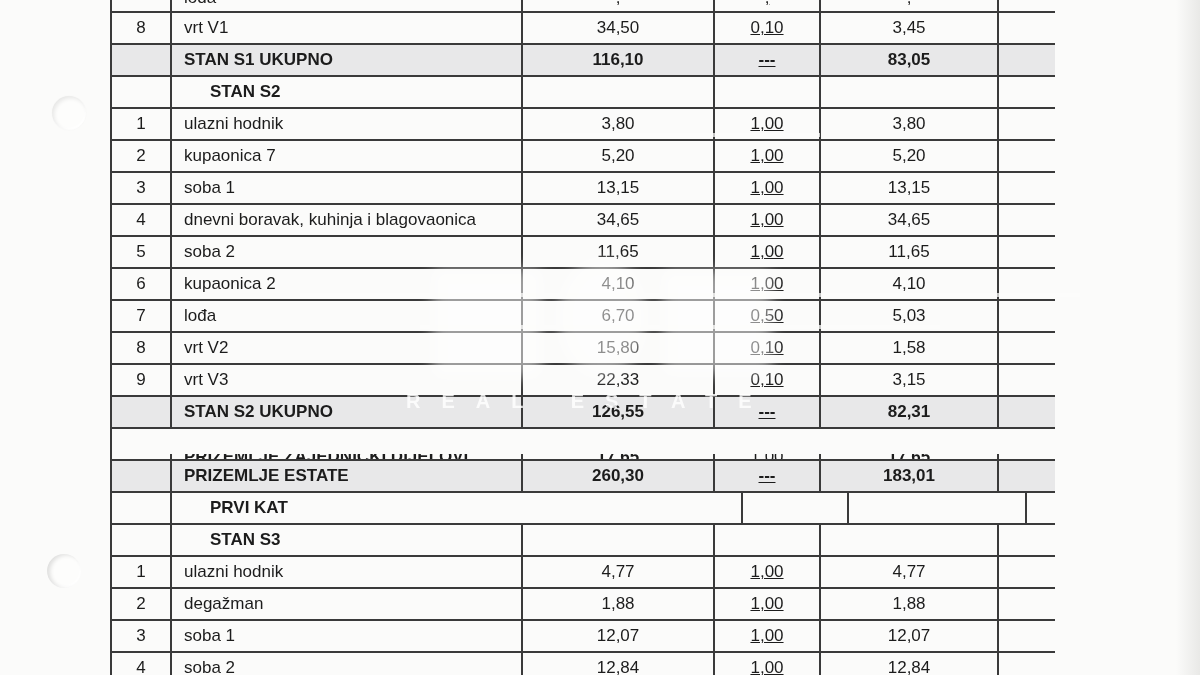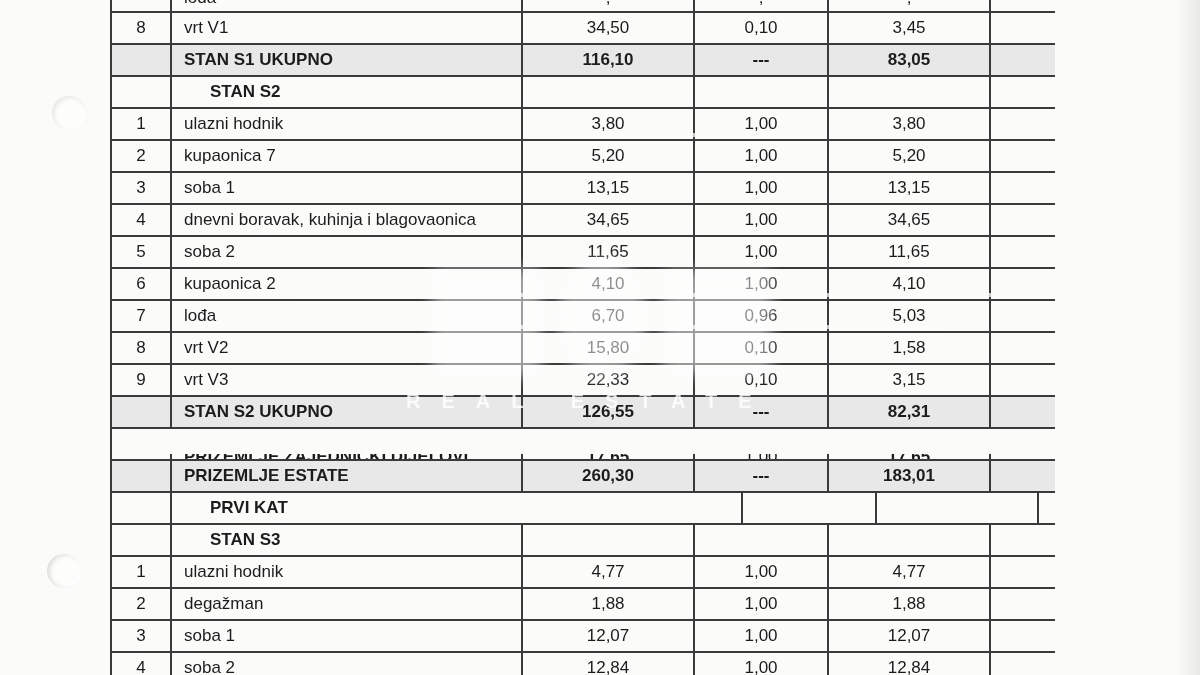--- a/index.html
+++ b/index.html
@@ -31,23 +31,23 @@
   }
   .row{display:flex;height:32px;box-sizing:border-box;border-bottom:2px solid var(--border);}
   .cell{
     box-sizing:border-box;border-right:2px solid var(--border);
     display:flex;align-items:center;justify-content:center;
     overflow:hidden;font-size:17px;white-space:nowrap;
   }
   .cell.c-num{width:60px;}
   .cell.c-name{width:351px;justify-content:flex-start;padding-left:12px;}
   .cell.c-name.merged{width:571px;}
-  .cell.c-area{width:172px;text-align:center;}
-  .cell.c-coef{width:134px;}
-  .cell.c-value{width:162px;}
+  .cell.c-area{width:192px;text-align:center;}
+  .cell.c-coef{width:106px;text-decoration:underline;}
+  .cell.c-value{width:178px;}
   .row.partial-top{height:13px;}
   .row.partial-top .cell{align-items:flex-start;}
   .row.partial-top .cell span{display:block;line-height:18px;margin-top:-11px;}
   .row.total{background:var(--shade);}
   .row.total .cell{font-weight:bold;}
   .row.section .cell,.row.section-merged .cell{font-weight:bold;padding-left:38px;}
   .row.bold-data .cell{font-weight:bold;margin-top:25px;}
   .row.bold-data .cell.c-coef{font-weight:normal;}
   
   .fade-strip{position:absolute;background:rgba(252,252,251,.72);pointer-events:none;}
@@ -249,21 +249,21 @@
         <div class="cell c-num">
           <span>7</span>
         </div>
         <div class="cell c-name">
           <span>lođa</span>
         </div>
         <div class="cell c-area">
           <span>6,70</span>
         </div>
         <div class="cell c-coef">
-          <span>0,96</span>
+          <span>0,50</span>
         </div>
         <div class="cell c-value">
           <span>5,03</span>
         </div>
       </div>
       <div class="row data">
         <div class="cell c-num">
           <span>8</span>
         </div>
         <div class="cell c-name">

